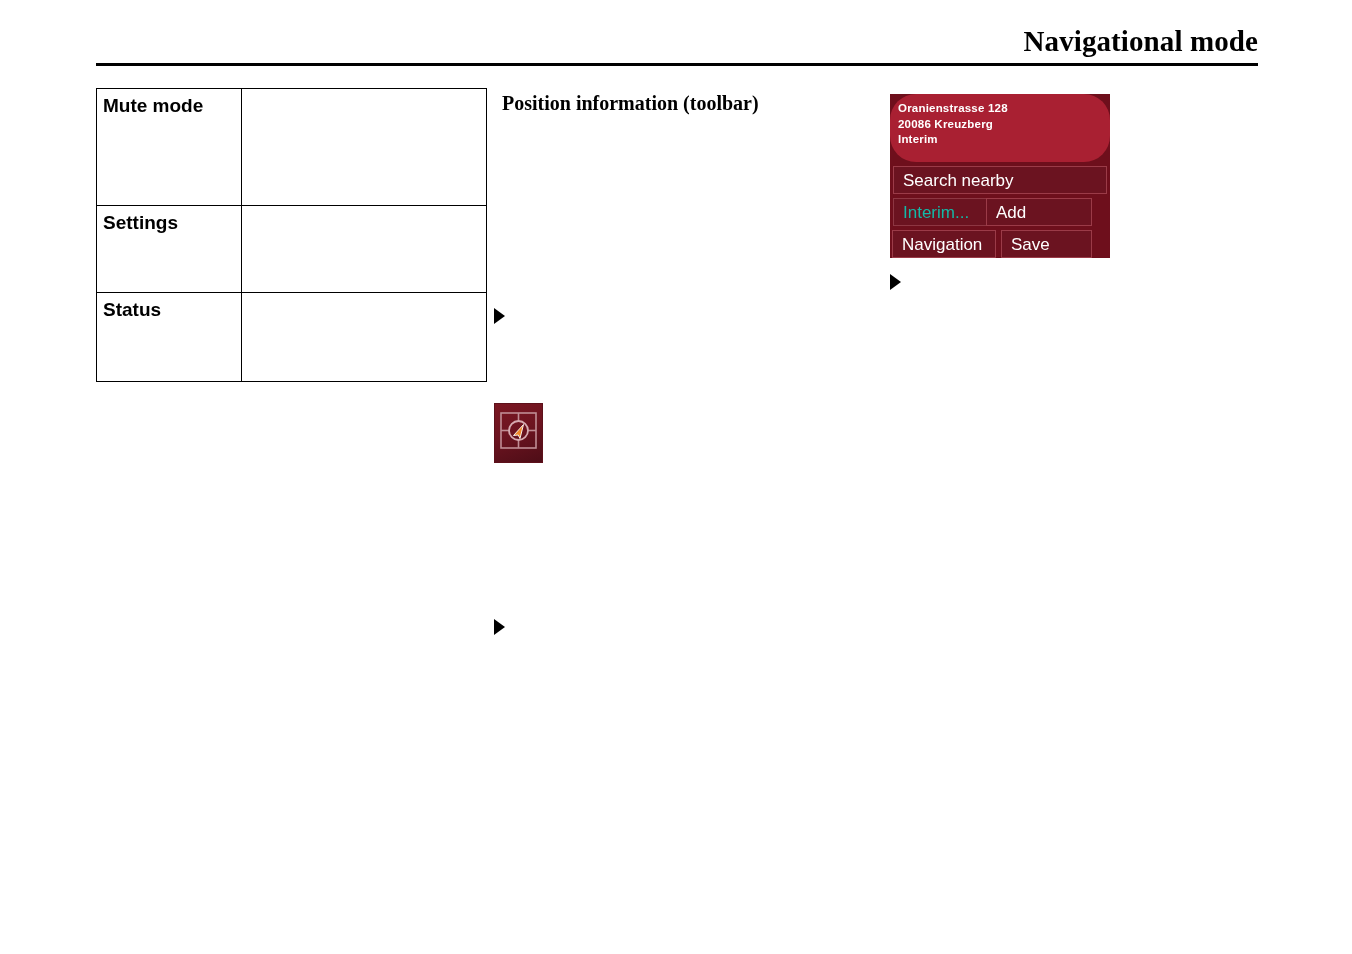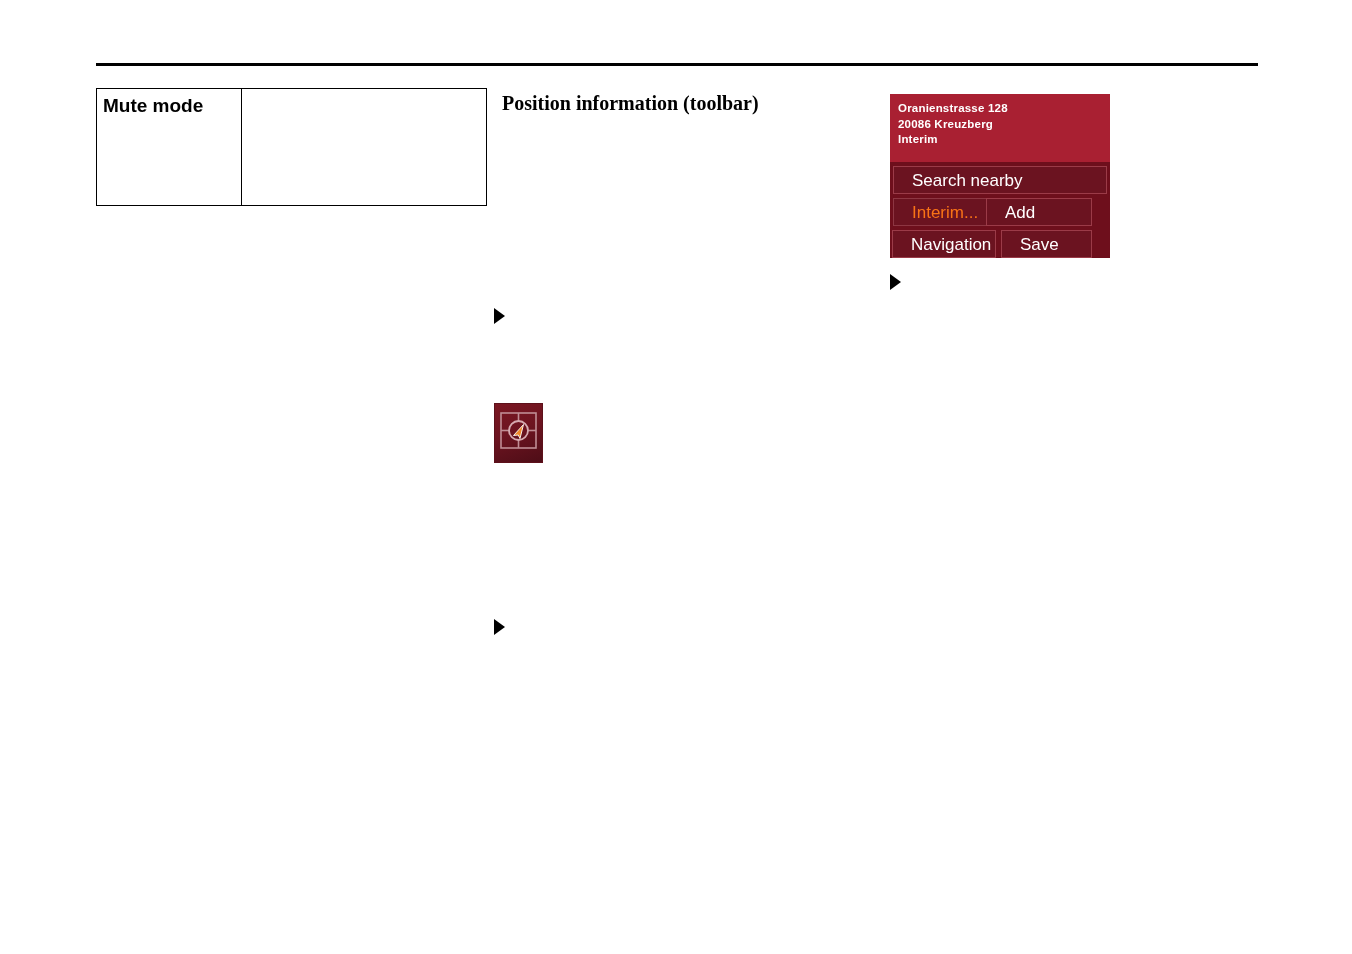--- a/index.html
+++ b/index.html
@@ -142,20 +142,21 @@
   }
   #device-header {
     position: absolute;
     left: 0;
     top: 0;
     width: 220px;
     height: 68px;
     background: #a92032;
     padding: 7px 0 0 8px;
     box-sizing: border-box;
+    border-radius: 26px;
   }
   #device-header .addr-line {
     font-family: "Liberation Sans", sans-serif;
     font-weight: bold;
     font-size: 11.5px;
     color: #ffffff;
     line-height: 15.5px;
     letter-spacing: 0.2px;
     white-space: nowrap;
   }
@@ -163,46 +164,55 @@
     position: absolute;
     background: #6b1320;
     border: 1px solid #9b3b48;
     box-sizing: border-box;
     color: #ffffff;
     font-family: "Liberation Sans", sans-serif;
     font-size: 17px;
     line-height: 1;
     display: flex;
     align-items: center;
-    padding-left: 18px;
+    padding-left: 9px;
     white-space: nowrap;
   }
   .dev-btn.disabled {
-    color: #f97316;
+    color: #14b8a6;
     border-color: #8d3642;
   }
   #btn-search-nearby { left: 3px;   top: 72px;  width: 214px; height: 28px; }
   #btn-interim       { left: 3px;   top: 104px; width: 104px; height: 28px; }
   #btn-add           { left: 96px; top: 104px; width: 106px; height: 28px; }
   #btn-navigation    { left: 2px;   top: 136px; width: 104px; height: 28px; }
   #btn-save          { left: 111px; top: 136px; width: 91px; height: 28px; }
 </style>
 </head>
 <body>
 
 <div id="page-header">
+  <div class="title">Navigational mode</div>
   <div class="rule"></div>
 </div>
 
 <table id="spec-table">
   <tbody>
     <tr class="r0">
       <td class="label-cell">Mute mode</td>
       <td class="value-cell"></td>
     </tr>
+    <tr class="r1">
+      <td class="label-cell">Settings</td>
+      <td class="value-cell"></td>
+    </tr>
+    <tr class="r2">
+      <td class="label-cell">Status</td>
+      <td class="value-cell"></td>
+    </tr>
   </tbody>
 </table>
 
 <div id="mid-col">
   <h2 class="section-heading">Position information (toolbar)</h2>
 </div>
 
 <div class="bullet" id="bullet-mid-1"></div>
 <div class="bullet-text" style="left:515px; top:306px;"></div>
 

